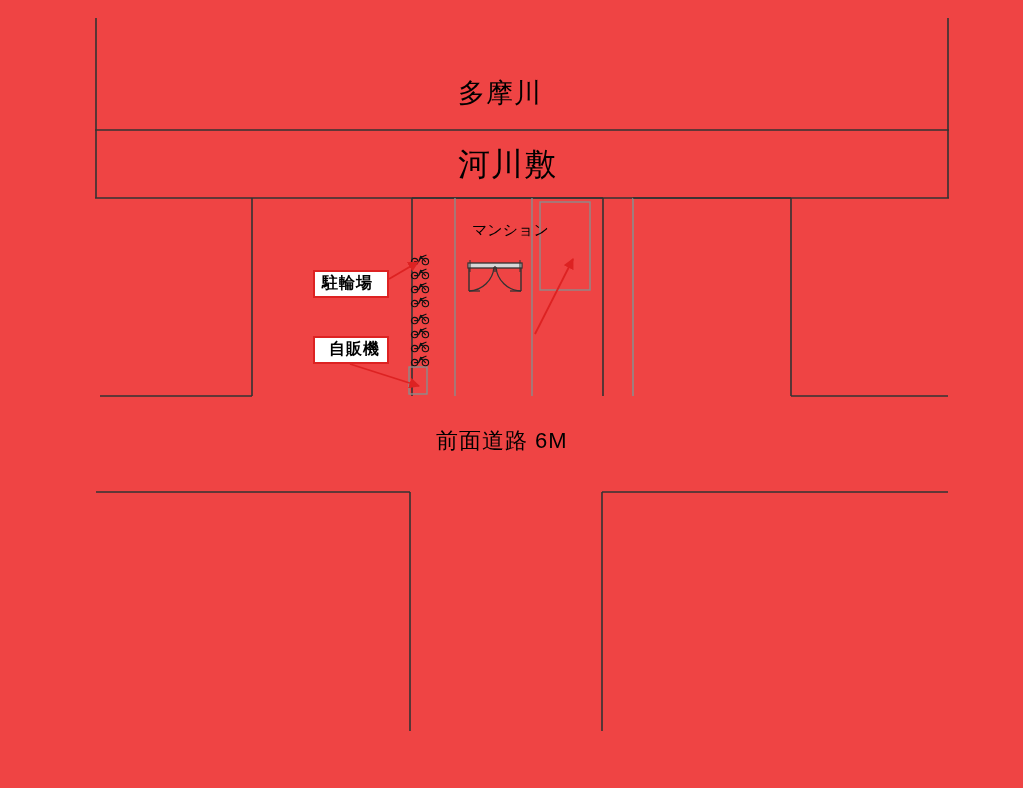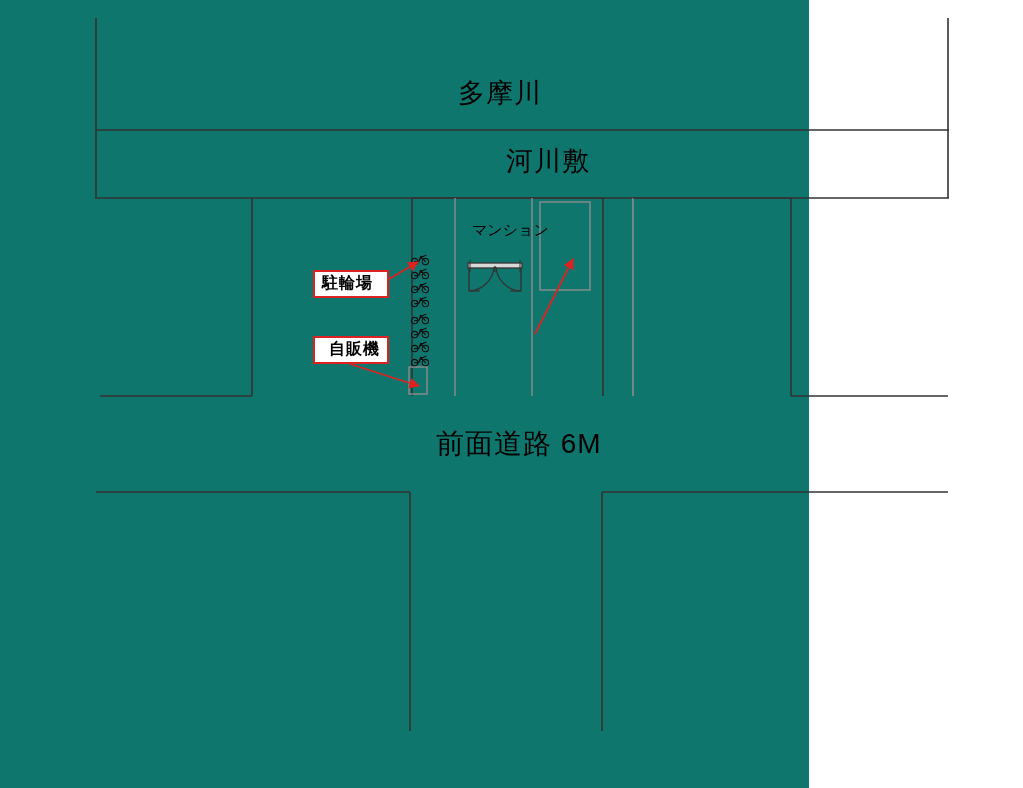--- a/index.html
+++ b/index.html
@@ -8,23 +8,23 @@
     background: #ffffff;
   }
   body {
     width: 1023px;
     height: 788px;
     font-family: "Liberation Sans", "DejaVu Sans", sans-serif;
     overflow: hidden;
   }
   #site-plan {
     position: relative;
-    width: 809px;
+    width: 1023px;
     height: 788px;
-    background: #0f766e;
+    background: #ef4444;
   }
   #plan-svg {
     position: absolute;
     left: 0;
     top: 0;
     width: 1023px;
     height: 788px;
     display: block;
   }
   .map-label {
@@ -32,31 +32,30 @@
     white-space: nowrap;
     color: #000000;
     font-family: "Liberation Sans", "DejaVu Sans", sans-serif;
     line-height: 1;
   }
   .label-river {
     font-size: 27px;
     letter-spacing: 1px;
   }
   .label-riverbed {
-    font-size: 27px;
+    font-size: 32px;
     letter-spacing: 1px;
-    margin-left: 48px;
   }
   .label-building {
     font-size: 15px;
     letter-spacing: 0px;
     margin-left: 6px;
   }
   .label-road {
-    font-size: 28px;
+    font-size: 22px;
     letter-spacing: 1px;
   }
   .callout {
     position: absolute;
     border: 2px solid #dd2222;
     background: #ffffff;
     color: #000000;
     font-size: 16px;
     font-weight: bold;
     letter-spacing: 1px;

